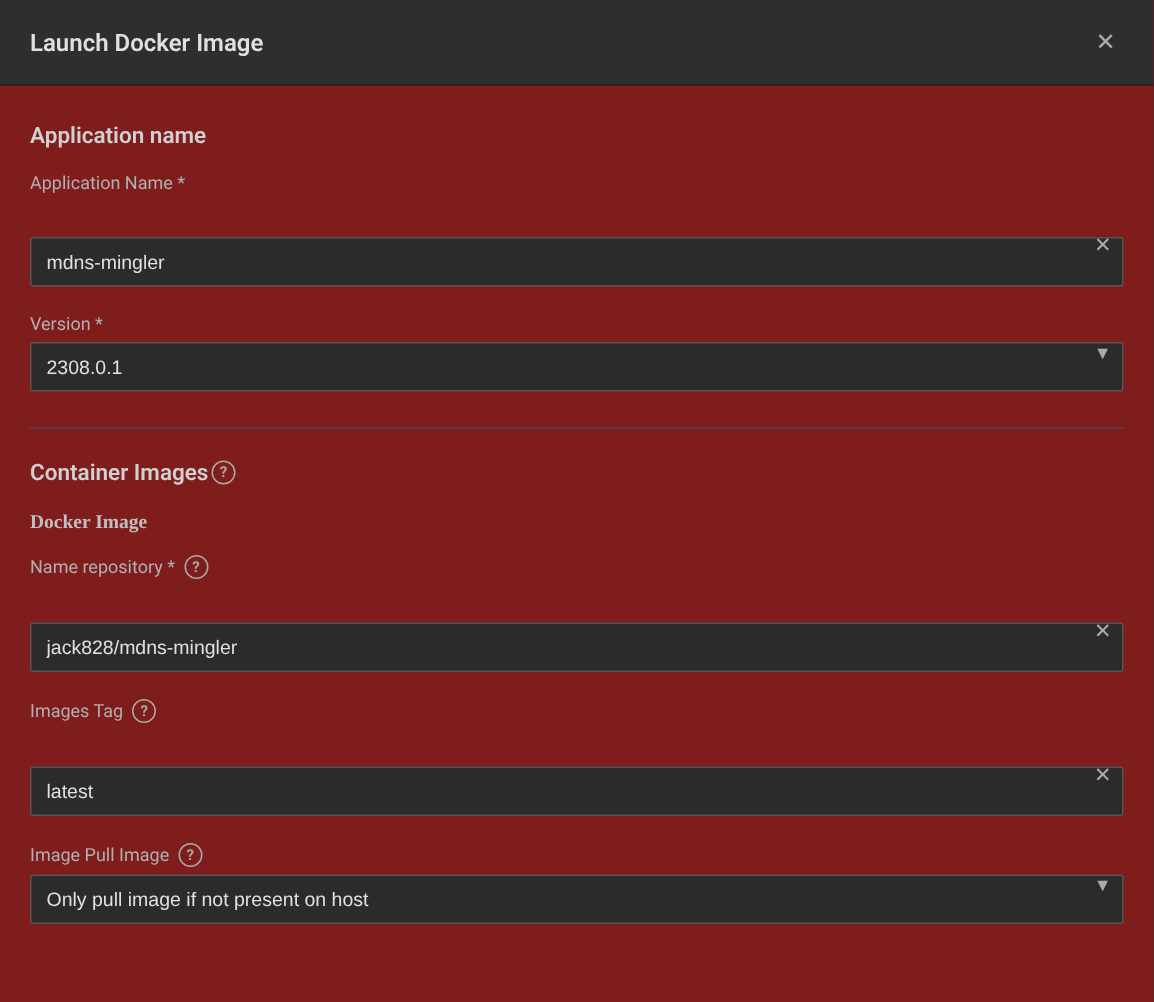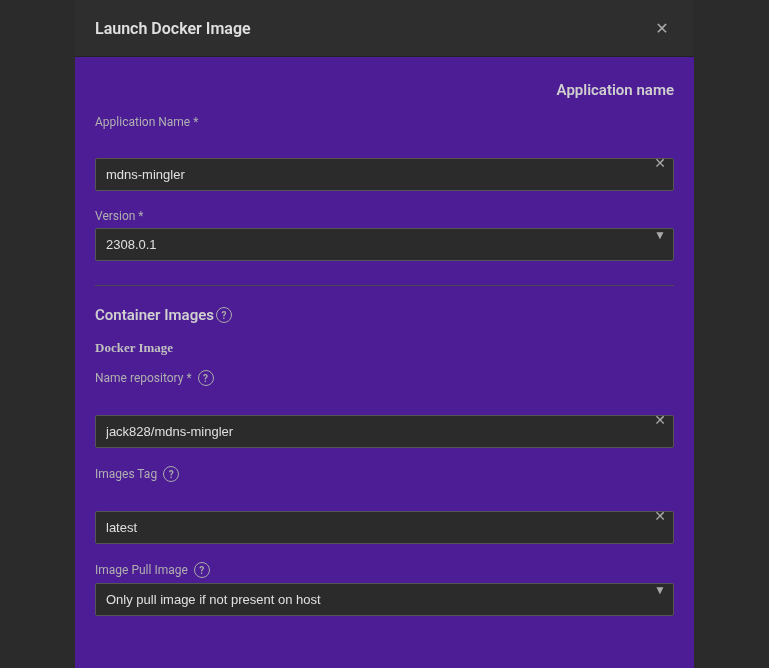--- a/index.html
+++ b/index.html
@@ -8,22 +8,22 @@
       font-family: -apple-system, BlinkMacSystemFont, 'Segoe UI', Roboto, sans-serif;
       background: #2b2b2b;
       display: flex;
       justify-content: center;
       align-items: flex-start;
       min-height: 668px;
       padding: 0;
     }
 
     .modal {
-      background: #4c1d95;
-      width: 619px;
+      background: #7f1d1d;
+      width: 769px;
       min-height: 668px;
       position: relative;
       padding: 0;
     }
 
     .modal-header {
       background: #2e2e2e;
       padding: 16px 20px;
       display: flex;
       align-items: center;
@@ -54,21 +54,20 @@
 
     .modal-body {
       padding: 24px 20px;
     }
 
     .section-title {
       color: #d0d0d0;
       font-size: 15px;
       font-weight: 600;
       margin-bottom: 16px;
-      text-align: right;
     }
 
     .section-title.with-help {
       display: flex;
       align-items: center;
       gap: 2px;
     }
 
     .help-icon {
       display: inline-flex;

